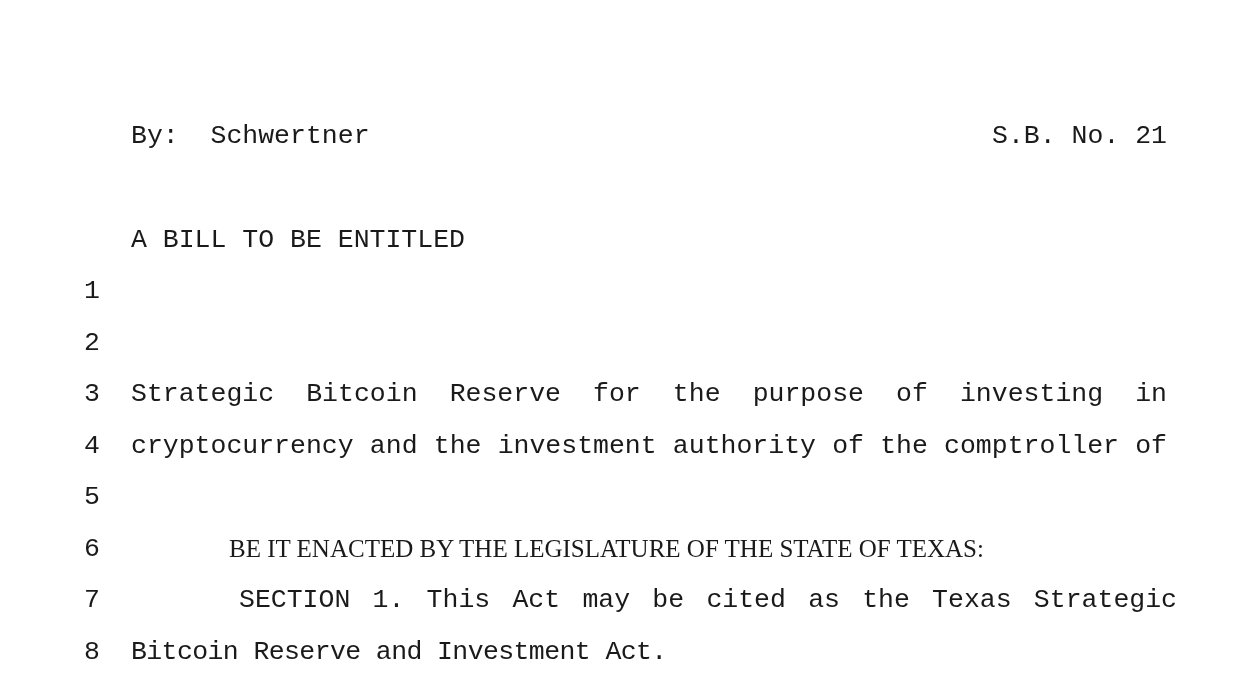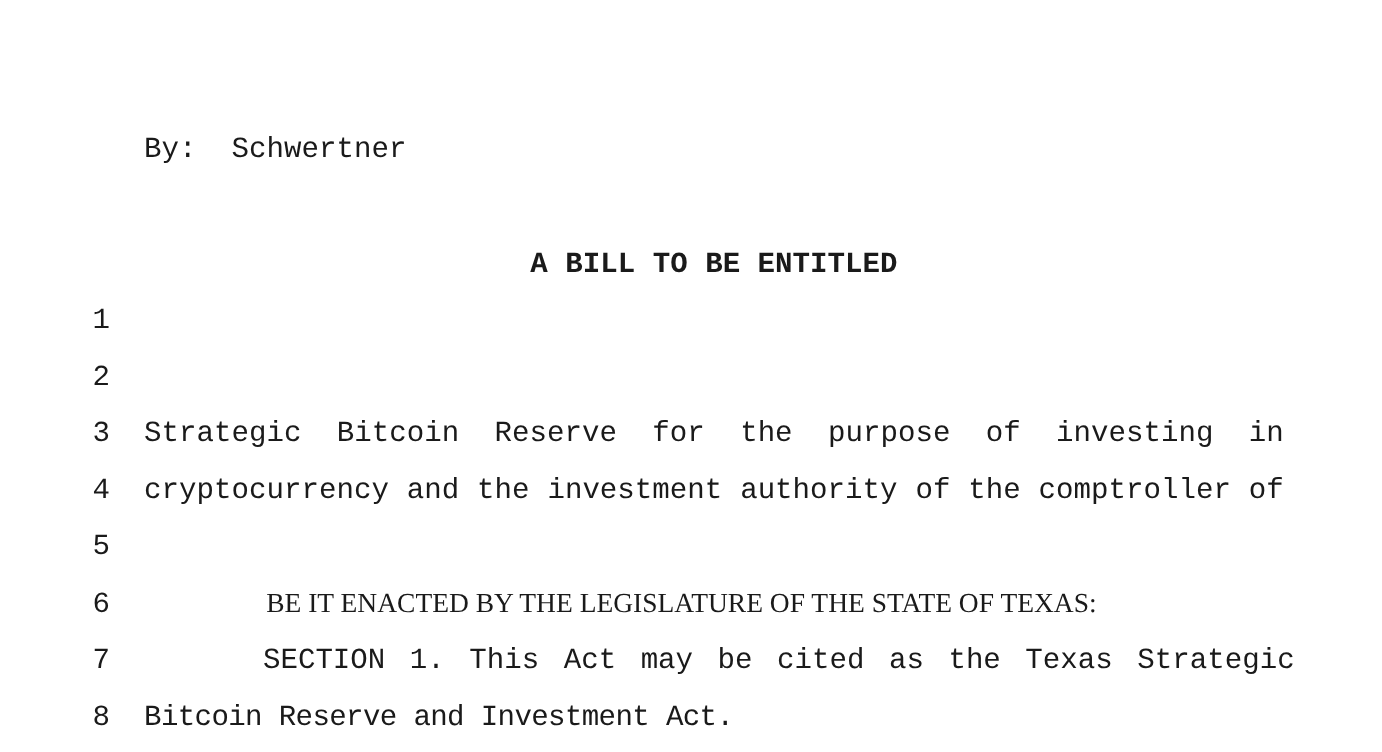--- a/index.html
+++ b/index.html
@@ -56,26 +56,25 @@
     width: 1036px;
     top: 0;
     white-space: pre;
   }
   .text.justify {
     white-space: normal;
     text-align: justify;
     text-align-last: justify;
   }
   .text.center {
-    text-align: center;
+    text-align: left;
     width: 1036px;
-    font-weight: bold;
   }
   .text.indent {
-    left: 242px;
+    left: 229px;
     width: 938px;
   }
   .text.serif {
     font-family: "Liberation Serif", "DejaVu Serif", serif;
     font-size: 25px;
   }
   .text.indent-mono {
     left: 239px;
     width: 938px;
     white-space: normal;
@@ -83,20 +82,21 @@
     text-align-last: justify;
   }
 </style>
 </head>
 <body>
 
 <div class="page">
 
   <div class="header-row">
     <span>By:  Schwertner</span>
+    <span>S.B. No. 21</span>
   </div>
 
   <div class="line" style="top:222px;">
     <span class="text center">A BILL TO BE ENTITLED</span>
   </div>
 
   <div class="line" style="top:273px;">
     <span class="line-number">1</span>
   </div>
 

